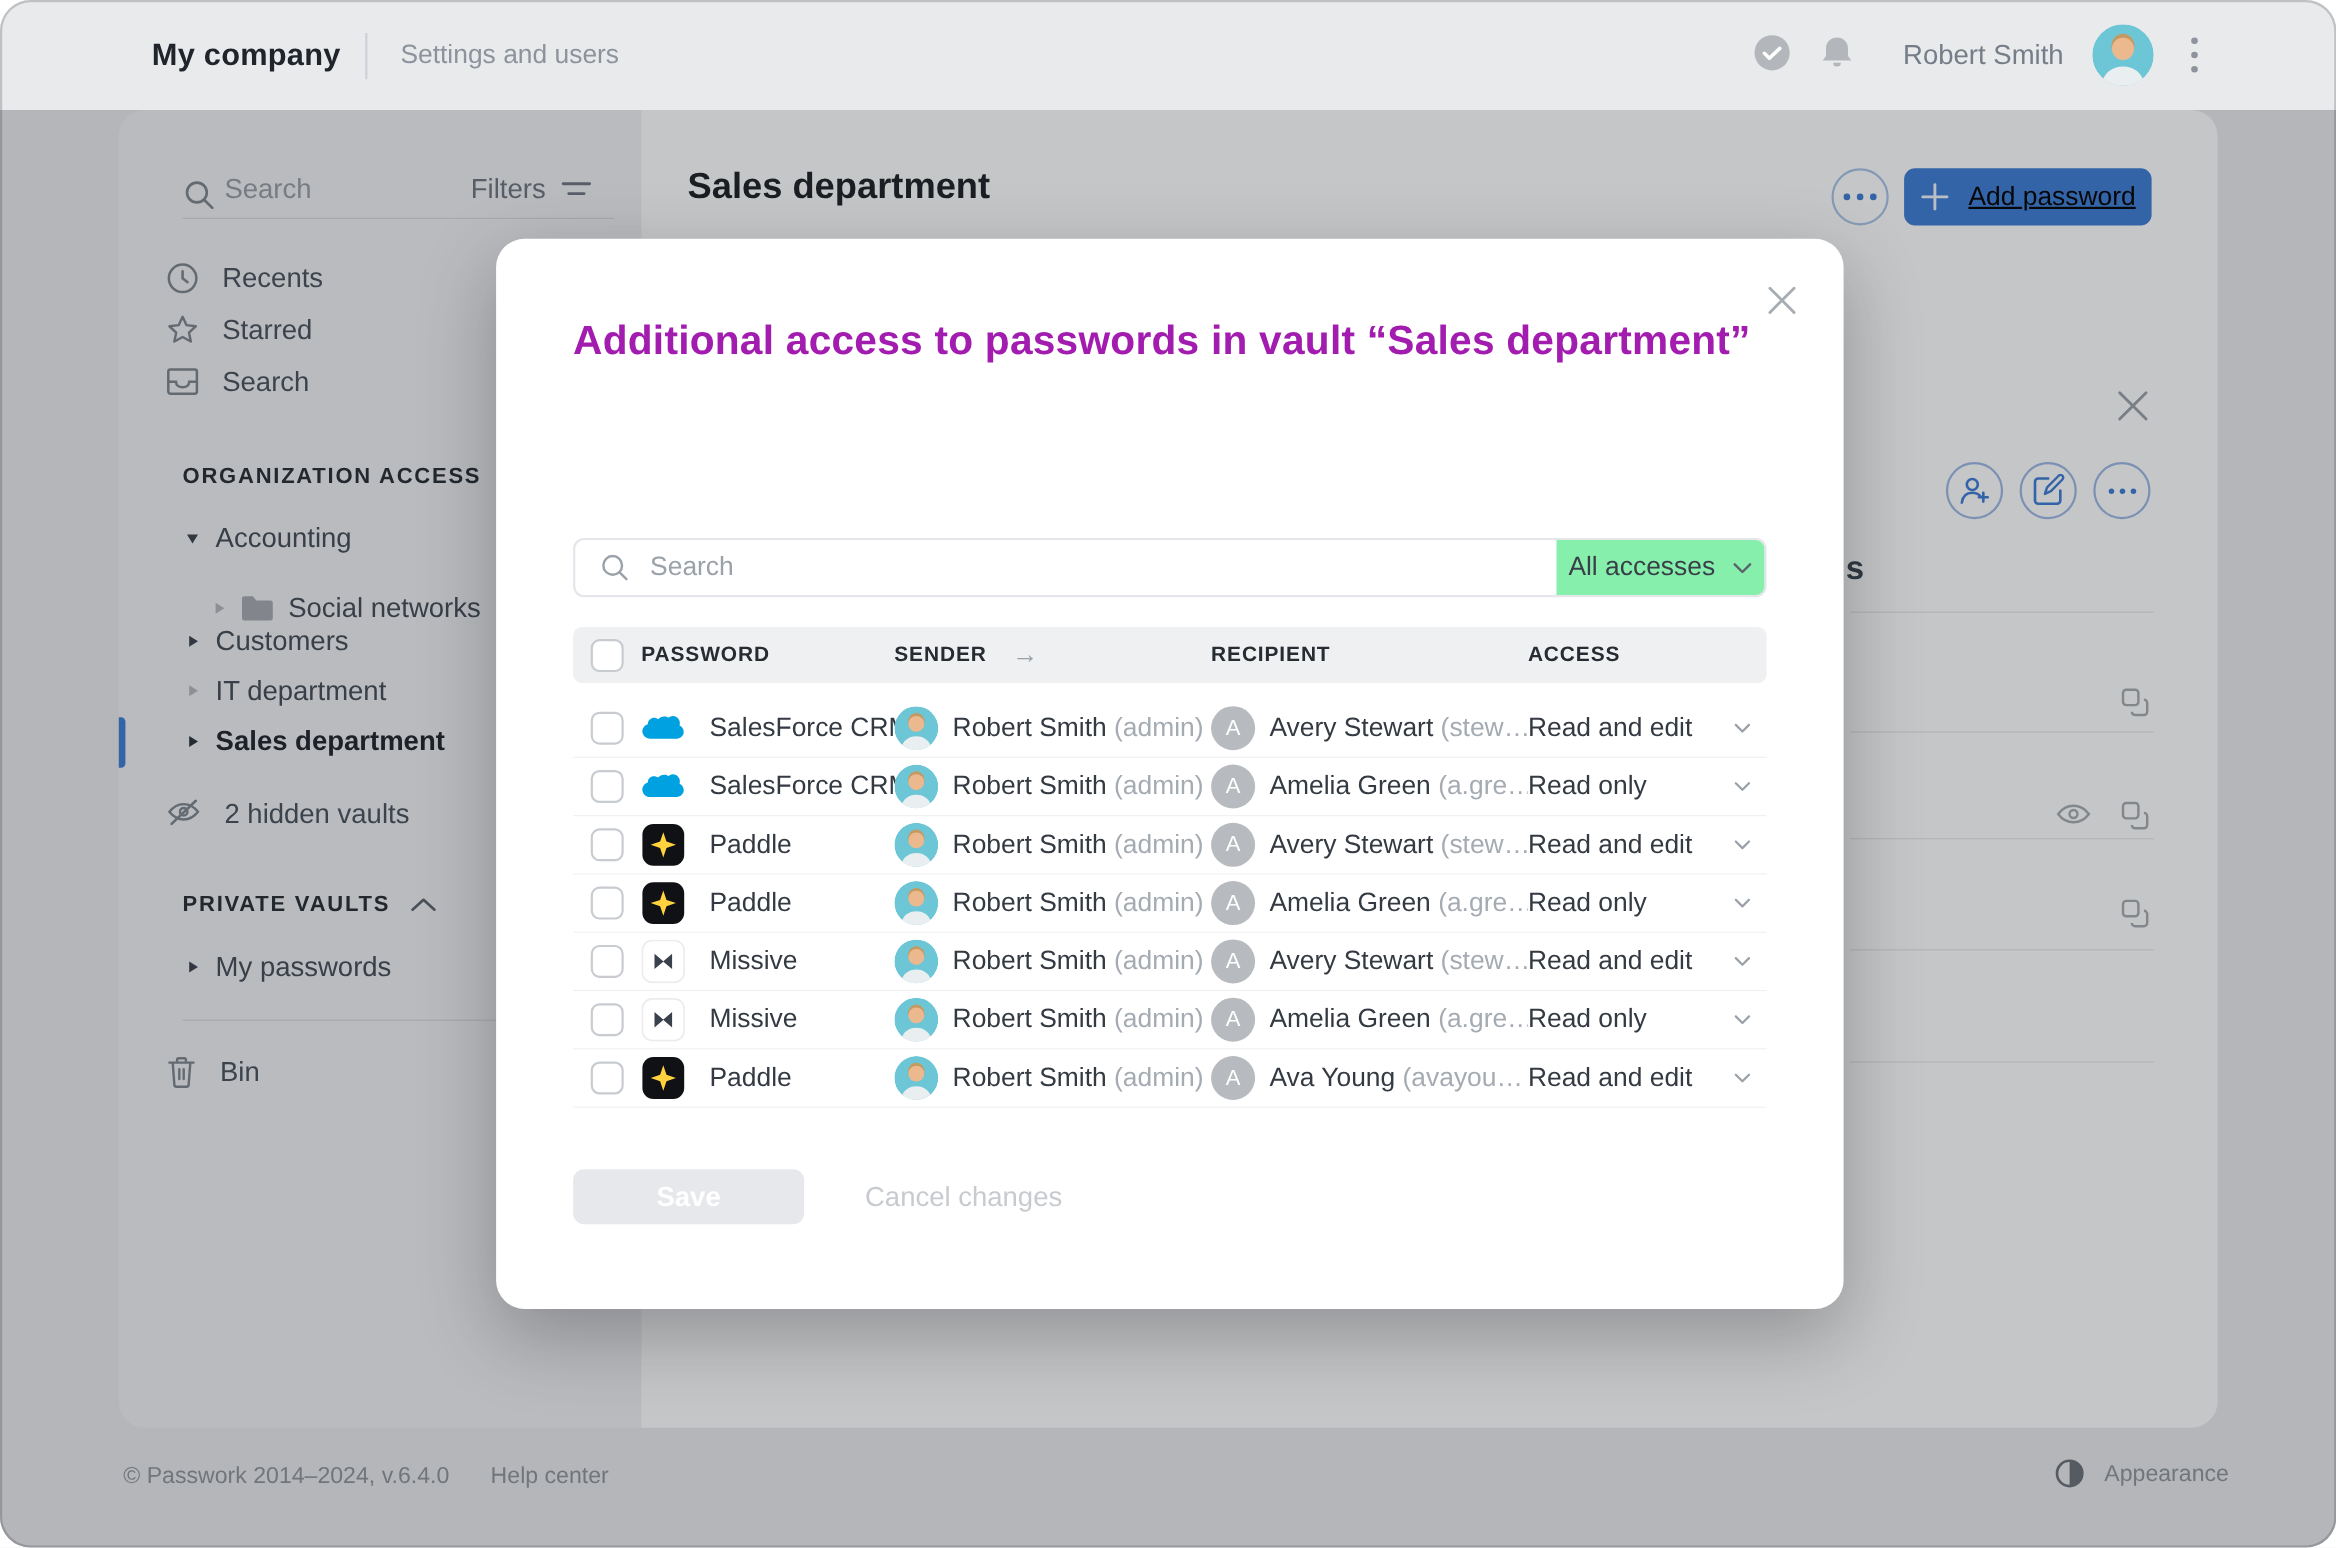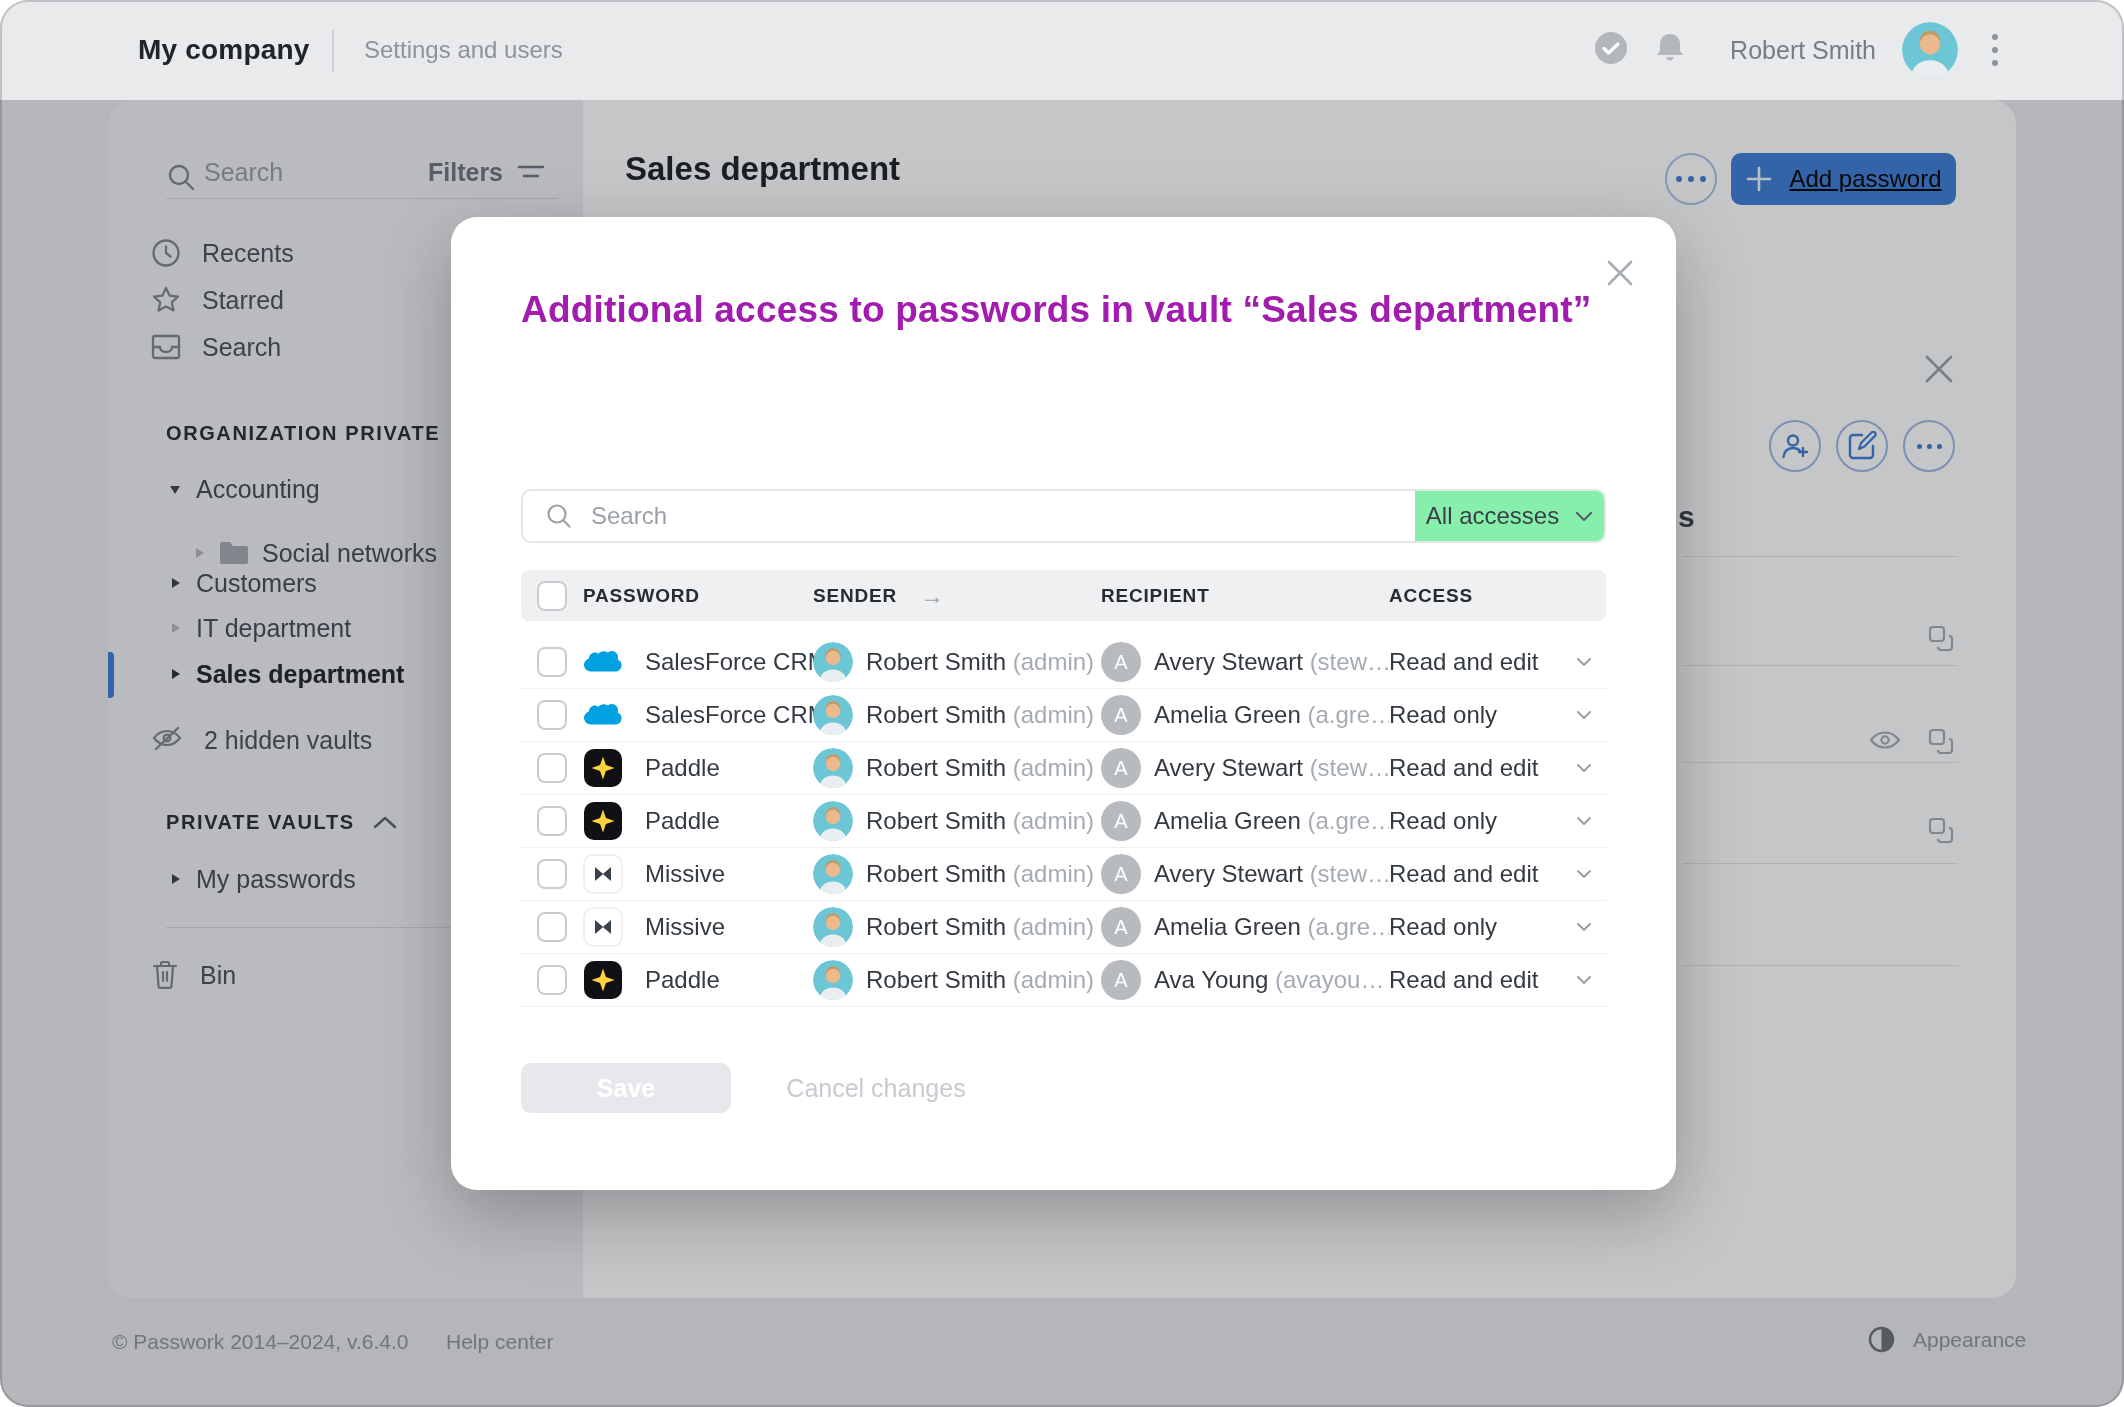--- a/index.html
+++ b/index.html
@@ -27,21 +27,21 @@
              background:#ffffff; border-radius:0 24px 24px 0; z-index:1; }
 
   .abs { position:absolute; z-index:2; }
   .srow { display:flex; align-items:center; }
 
   
   .sb-search-ic { left:166px; top:162px; }
   .sb-search-input { left:204px; top:150px; width:210px; height:44px; border:none; outline:none; background:transparent;
                      font-size:25px; color:#3c434d; font-family:inherit; }
   .sb-search-input::placeholder { color:#979da6; }
-  .sb-filters { left:428px; top:150px; height:44px; gap:14px; font-size:25px; color:#6e757f; cursor:pointer;font-weight:bold; }
+  .sb-filters { left:428px; top:150px; height:44px; gap:14px; font-size:25px; color:#6e757f; cursor:pointer; }
   .sb-underline { left:166px; top:198px; width:392px; height:1px; background:#d4d7da; }
   .sb-item { left:150px; height:44px; gap:20px; font-size:25px; color:#48515c; cursor:pointer; }
   .sb-item .lbl { color:#48515c; }
   .sec-head { left:166px; height:34px; gap:18px; font-size:20px; font-weight:bold; letter-spacing:1.6px; color:#272c34; }
   .vault { left:168px; height:42px; gap:14px; font-size:25px; color:#434b56; cursor:pointer; }
   .vault.sel .lbl { font-weight:bold; color:#20242b; }
   .tri { flex:0 0 auto; }
   .sel-bar { left:108px; top:652px; width:6px; height:46px; background:#3e7cd6; border-radius:0 4px 4px 0; }
   .sb-div { left:166px; top:927px; width:392px; height:1px; background:#d4d7da; }
 
@@ -193,21 +193,21 @@
   </span>
   <span class="abs srow sb-item" style="top:325px">
     <svg width="32" height="30" viewBox="0 0 32 30">
         <path d="M5 4h22a2 2 0 012 2v18a2 2 0 01-2 2H5a2 2 0 01-2-2V6a2 2 0 012-2z" stroke="#7e858e" stroke-width="2.3" fill="none"></path>
         <path d="M3 15h7c0 3 2.5 5 6 5s6-2 6-5h7" stroke="#7e858e" stroke-width="2.3" fill="none"></path>
       </svg>
     <span class="lbl">Search</span>
   </span>
 
   <span class="abs srow sec-head" style="top:416px">
-    <span>ORGANIZATION PRIVATE</span>
+    <span>ORGANIZATION ACCESS</span>
     <svg width="24" height="14" viewBox="0 0 24 14">
         <path d="M2 12L12 3l10 9" stroke="#5a626c" stroke-width="2.4" fill="none" stroke-linecap="round" stroke-linejoin="round"></path>
       </svg>
   </span>
 
   <span class="abs srow vault" style="top:468px">
     <svg class="tri" width="14" height="14" viewBox="0 0 14 14">
         <path d="M2 4h10L7 12z" fill="#3a424c"></path>
       </svg>
     <span class="lbl">Accounting</span>

